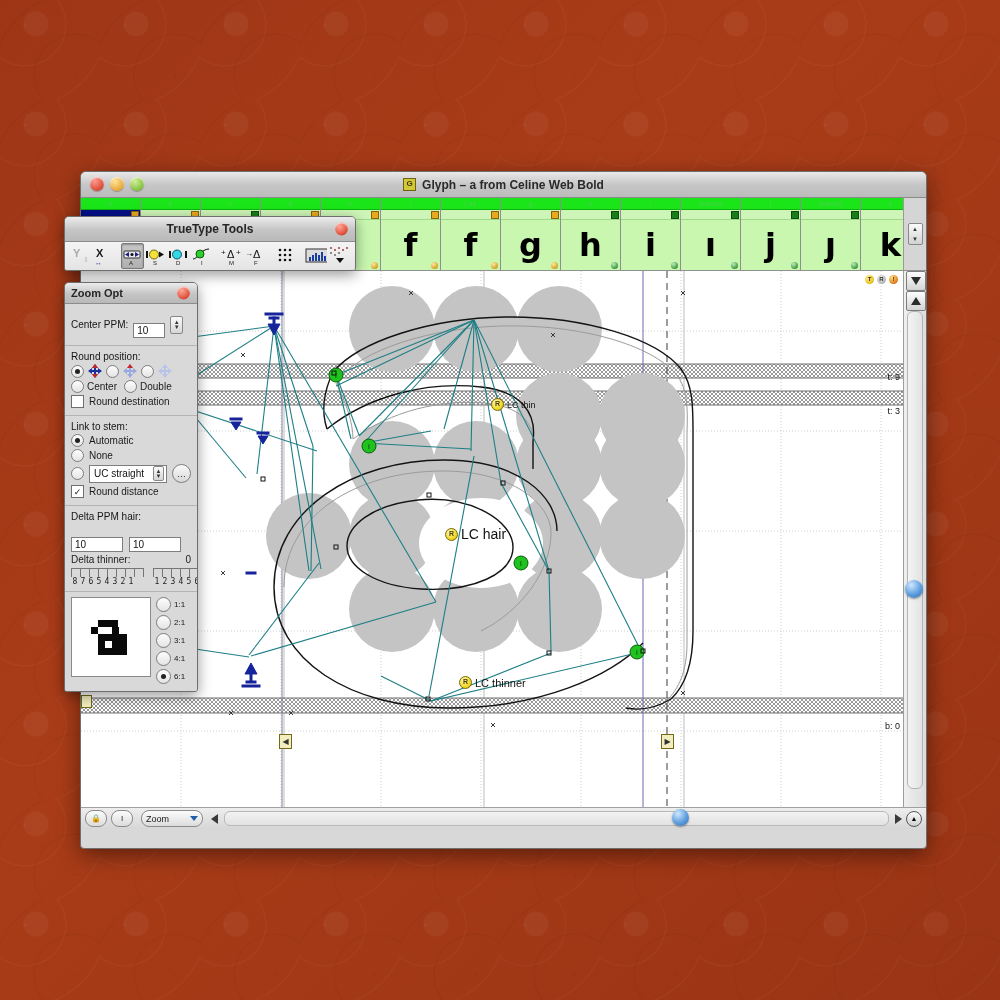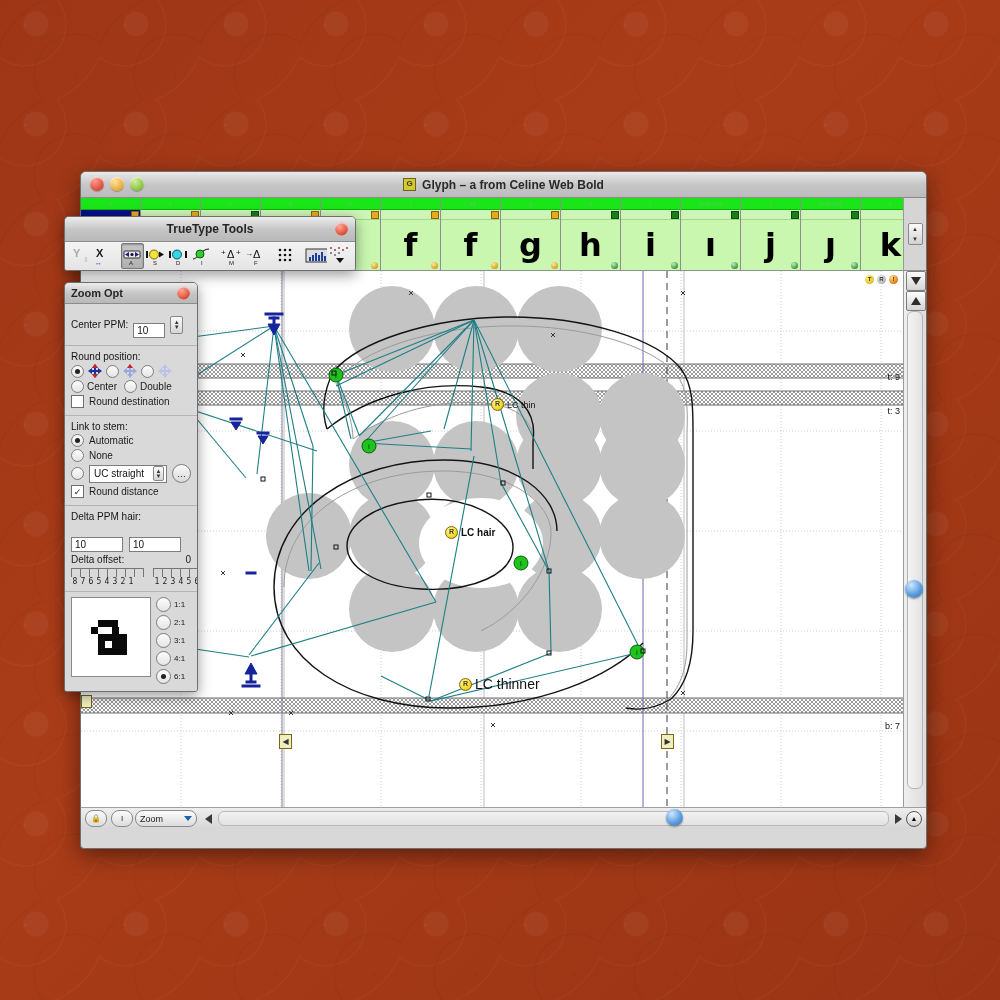--- a/index.html
+++ b/index.html
@@ -115,21 +115,21 @@
   .vs-up{border-left:5px solid transparent;border-right:5px solid transparent;border-bottom:8px solid #2c2c2c;}
   .vs-dn{border-left:5px solid transparent;border-right:5px solid transparent;border-top:8px solid #2c2c2c;}
   .vs-track{position:absolute;left:3px;right:3px;top:40px;bottom:40px;background:linear-gradient(90deg,#f4f4f4,#e2e2e2);border:1px solid #b4b4b4;border-radius:6px;}
   .vs-thumb{position:absolute;left:-3px;width:18px;height:18px;border-radius:50%;
      background:radial-gradient(circle at 35% 28%,#cfe7ff,#5d9ede 55%,#2f6fb5);box-shadow:0 1px 2px rgba(0,0,0,.4);}
 
   
   .hbar{position:absolute;left:0;right:0;bottom:0;height:21px;background:linear-gradient(#eeeeee,#d6d6d6);border-top:1px solid #a0a0a0;display:flex;align-items:center;}
   .hb-btn{width:20px;height:15px;margin-left:4px;border:1px solid #8a8a8a;border-radius:8px;background:linear-gradient(#fcfcfc,#dcdcdc);
      display:flex;align-items:center;justify-content:center;font-size:8px;color:#222;}
-  .zoom-pop{margin-left:2px;height:15px;min-width:52px;border:1px solid #8a8a8a;border-radius:8px;background:linear-gradient(#fcfcfc,#dcdcdc);
+  .zoom-pop{margin-left:8px;height:15px;min-width:52px;border:1px solid #8a8a8a;border-radius:8px;background:linear-gradient(#fcfcfc,#dcdcdc);
      display:flex;align-items:center;justify-content:space-between;padding:0 4px;font-size:9px;color:#1a1a1a;gap:1px;}
   .tri-dn{width:0;height:0;border-left:4px solid transparent;border-right:4px solid transparent;border-top:5px solid #1f5fa8;}
   .h-arrow-l{margin-left:8px;width:0;height:0;border-top:5px solid transparent;border-bottom:5px solid transparent;border-right:7px solid #3a3a3a;}
   .h-arrow-r{width:0;height:0;border-top:5px solid transparent;border-bottom:5px solid transparent;border-left:7px solid #3a3a3a;}
   .h-track{flex:1;height:13px;margin:0 6px;background:linear-gradient(#f2f2f2,#e2e2e2);border:1px solid #b8b8b8;border-radius:6px;position:relative;}
   .h-thumb{position:absolute;top:-3px;width:17px;height:17px;border-radius:50%;
      background:radial-gradient(circle at 35% 28%,#cfe7ff,#5d9ede 55%,#2f6fb5);box-shadow:0 1px 2px rgba(0,0,0,.4);}
   .h-right{width:24px;display:flex;align-items:center;justify-content:center;}
 
   
@@ -523,44 +523,44 @@
         </g>
       </svg>
 
       <div id="hint-labels">
           <div style="position: absolute; left: 384px; top: 127px; display: flex; align-items: center; gap: 3px; padding-left: 26px;">
             <span style="width:11px;height:11px;border-radius:50%;background:radial-gradient(circle at 35% 30%,#fff6b0,#f0d416 70%,#8d7a09);border:1px solid #7a6a06;font-size:7px;line-height:10px;text-align:center;color:#4a3f00;font-weight:bold;">R</span>
             <span style="font-size:9px;color:#111;">LC thin</span>
           </div>
           <div style="position: absolute; left: 364px; top: 255px; display: flex; align-items: center; gap: 3px;">
             <span style="width:11px;height:11px;border-radius:50%;background:radial-gradient(circle at 35% 30%,#fff6b0,#f0d416 70%,#8d7a09);border:1px solid #7a6a06;font-size:7px;line-height:10px;text-align:center;color:#4a3f00;font-weight:bold;">R</span>
-            <span style="font-size:10px;color:#111;font-weight:bold;">LC hair</span>
+            <span style="font-size:14px;color:#111;">LC hair</span>
           </div>
           <div style="position: absolute; left: 378px; top: 405px; display: flex; align-items: center; gap: 3px;">
             <span style="width:11px;height:11px;border-radius:50%;background:radial-gradient(circle at 35% 30%,#fff6b0,#f0d416 70%,#8d7a09);border:1px solid #7a6a06;font-size:7px;line-height:10px;text-align:center;color:#4a3f00;font-weight:bold;">R</span>
-            <span style="font-size:14px;color:#111;text-align:right;">LC thinner</span>
+            <span style="font-size:11px;color:#111;text-align:right;">LC thinner</span>
           </div>
         </div>
 
       <div style="position:absolute;left:198px;top:463px;width:11px;height:13px;background:#f2eec0;border:1px solid #726a16;
                   display:flex;align-items:center;justify-content:center;font-size:8px;color:#333;">◀</div>
       <div style="position:absolute;left:580px;top:463px;width:11px;height:13px;background:#f2eec0;border:1px solid #726a16;
                   display:flex;align-items:center;justify-content:center;font-size:8px;color:#333;">▶</div>
       <div style="position:absolute;left:0px;top:424px;width:9px;height:11px;background:#f2eec0;border:1px solid #726a16;"></div>
     </div>
 
     <div class="badges">
       <div class="badge b-y">T</div>
       <div class="badge b-g">R</div>
       <div class="badge b-r">!</div>
     </div>
 
     <div class="zone-label" style="top:101px;right:26px;">t: 9</div>
     <div class="zone-label" style="top:135px;right:26px;">t: 3</div>
-    <div class="zone-label" style="top:450px;right:26px;">b: 7</div>
+    <div class="zone-label" style="top:450px;right:26px;">b: 0</div>
 
     <div class="vscroll">
       <div class="vs-glyph" style="top:2px;">
         <div style="height:4px;border-bottom:1px solid #333;"></div>
       </div>
       <div class="vs-top-btn" style="top:20px;">
         <div class="vs-arrow vs-up"></div>
       </div>
       <div class="vs-track">
         <div class="vs-thumb" style="top:268px;"></div>
@@ -783,21 +783,21 @@
       </div>
     </div>
 
     <div class="to-sec">
       <div class="to-label" style="margin-bottom:3px;">Delta PPM hair:</div>
       <div class="to-row" style="gap:6px;">
         <div class="num-field" style="width:52px;">10</div>
         <div class="num-field" style="width:52px;">10</div>
       </div>
       <div class="to-row" style="justify-content:space-between;">
-        <span>Delta offset:</span>
+        <span>Delta thinner:</span>
         <span>0</span>
       </div>
       <div class="delta-scale">
         <div>
           <div class="ticks">
             <i class="tick"></i>
               <i class="tick"></i>
               <i class="tick"></i>
               <i class="tick"></i>
             <i class="tick"></i>

